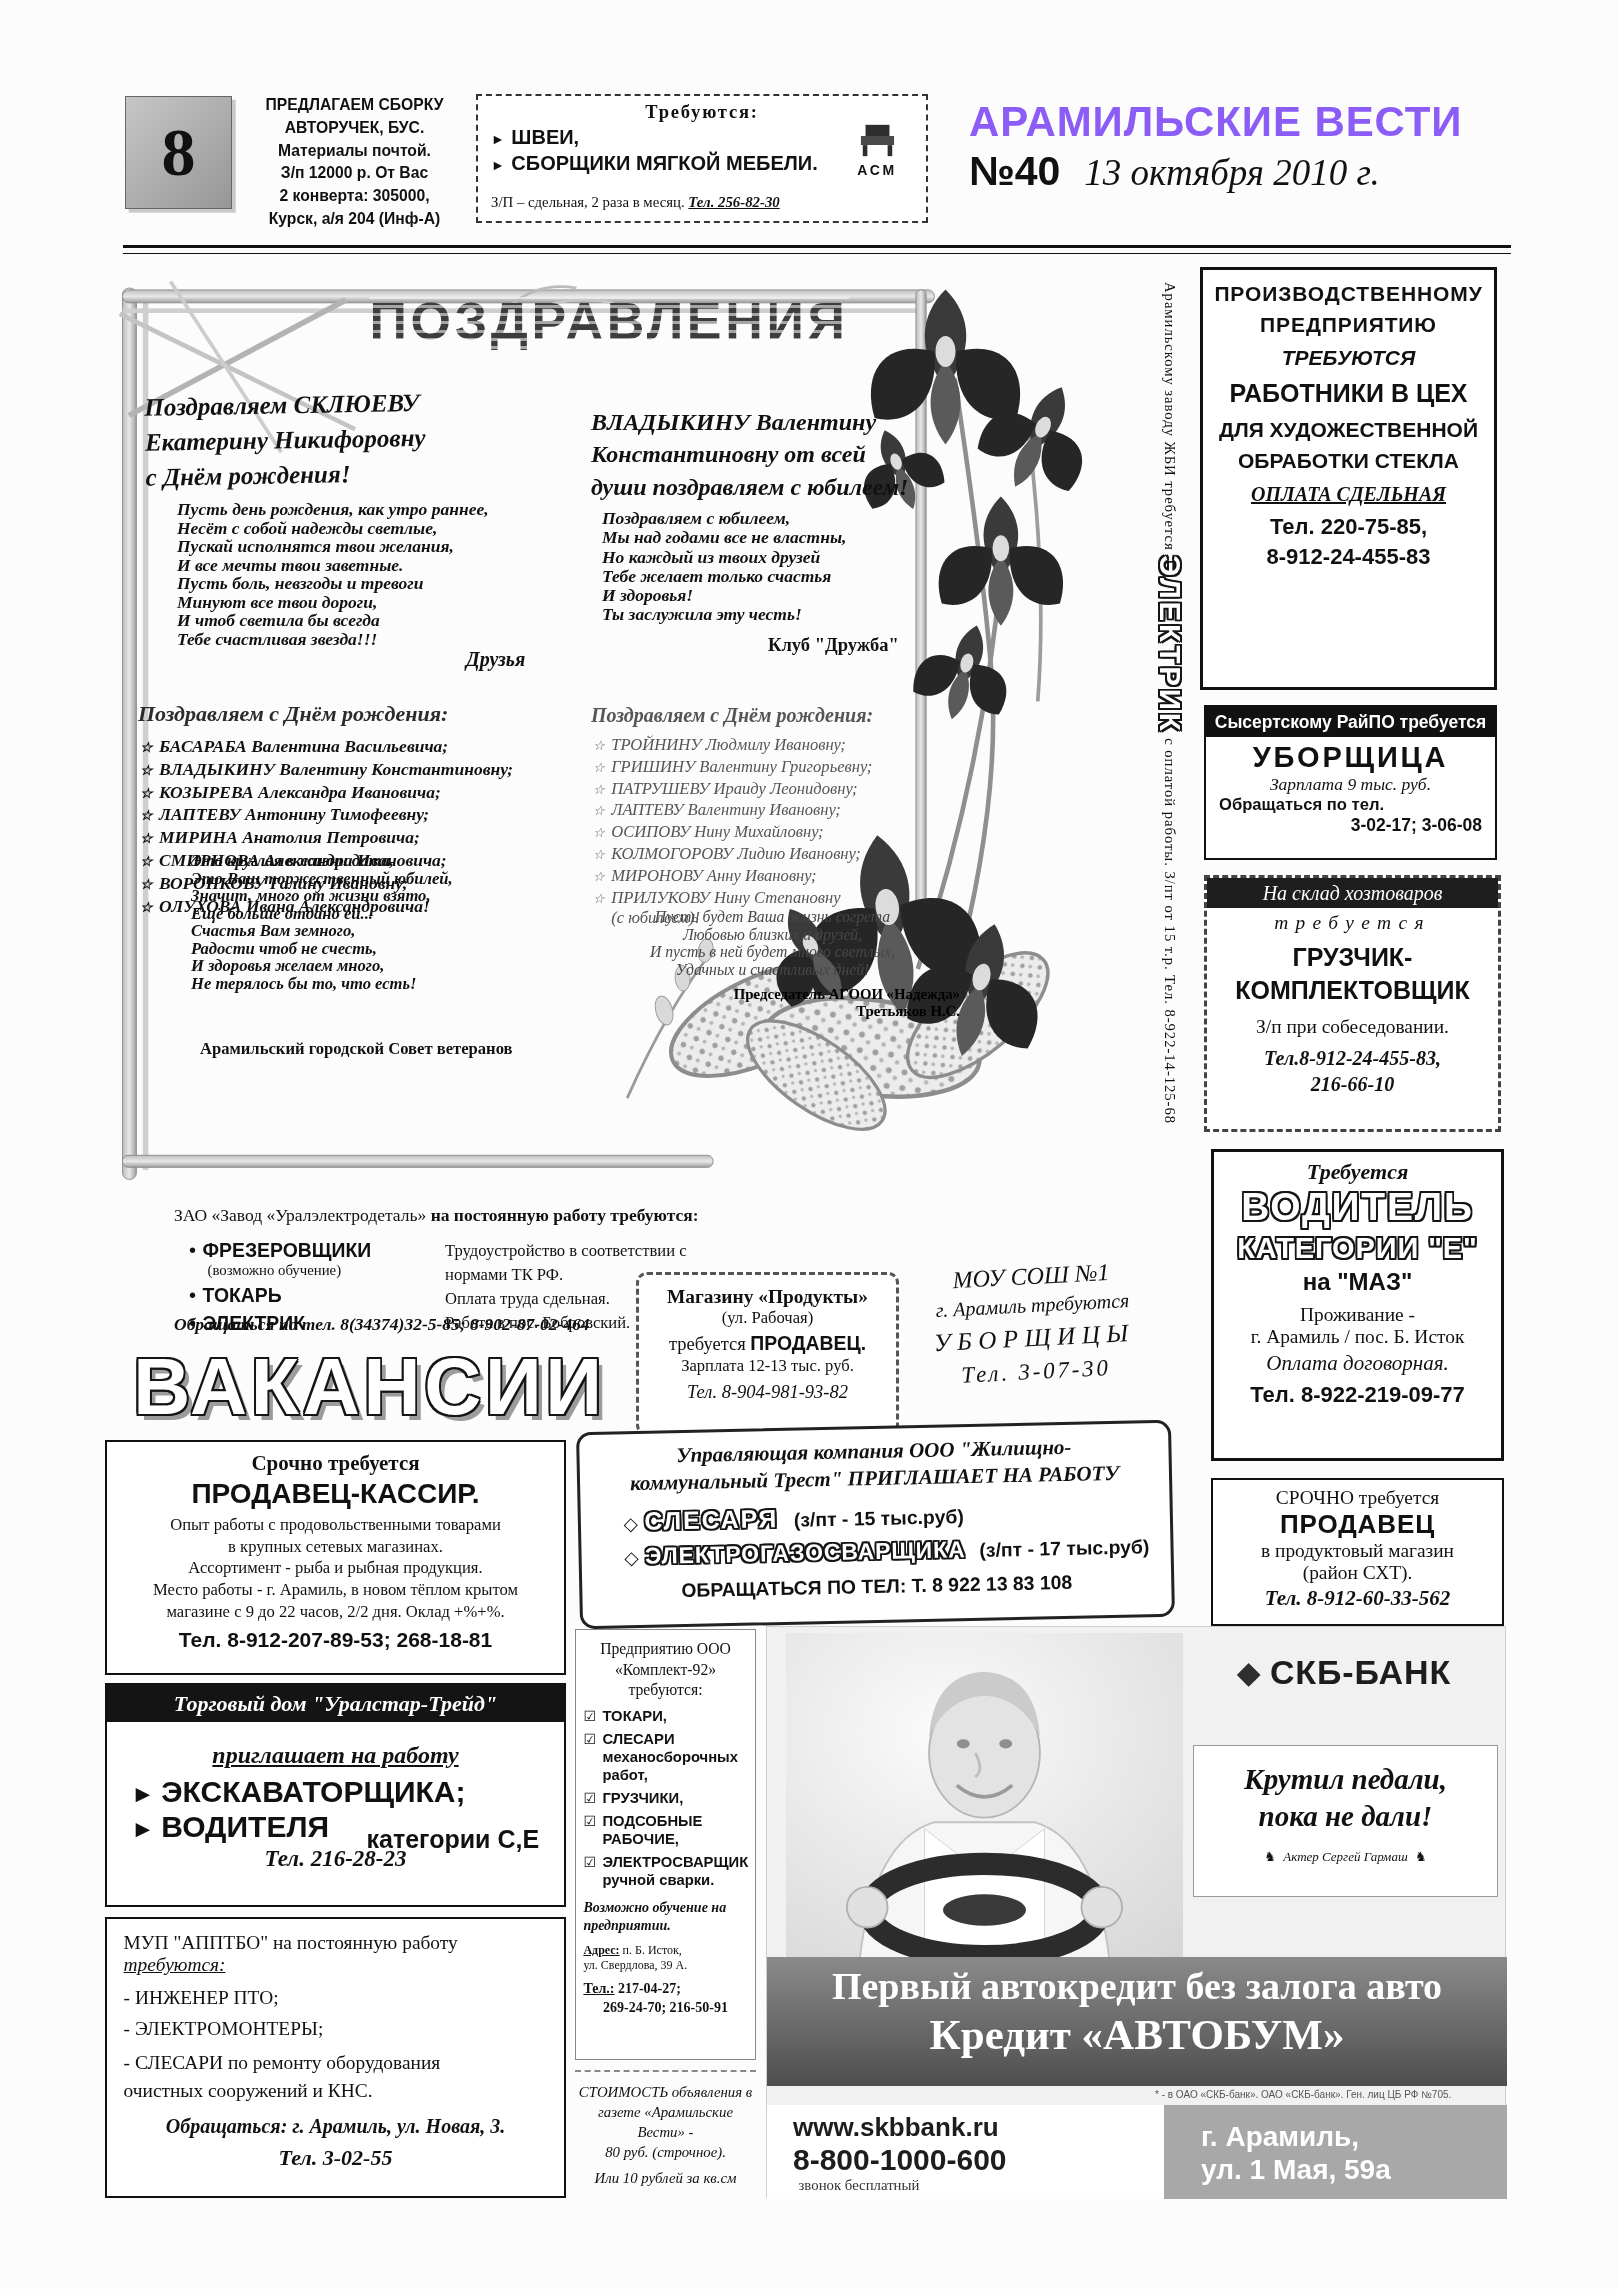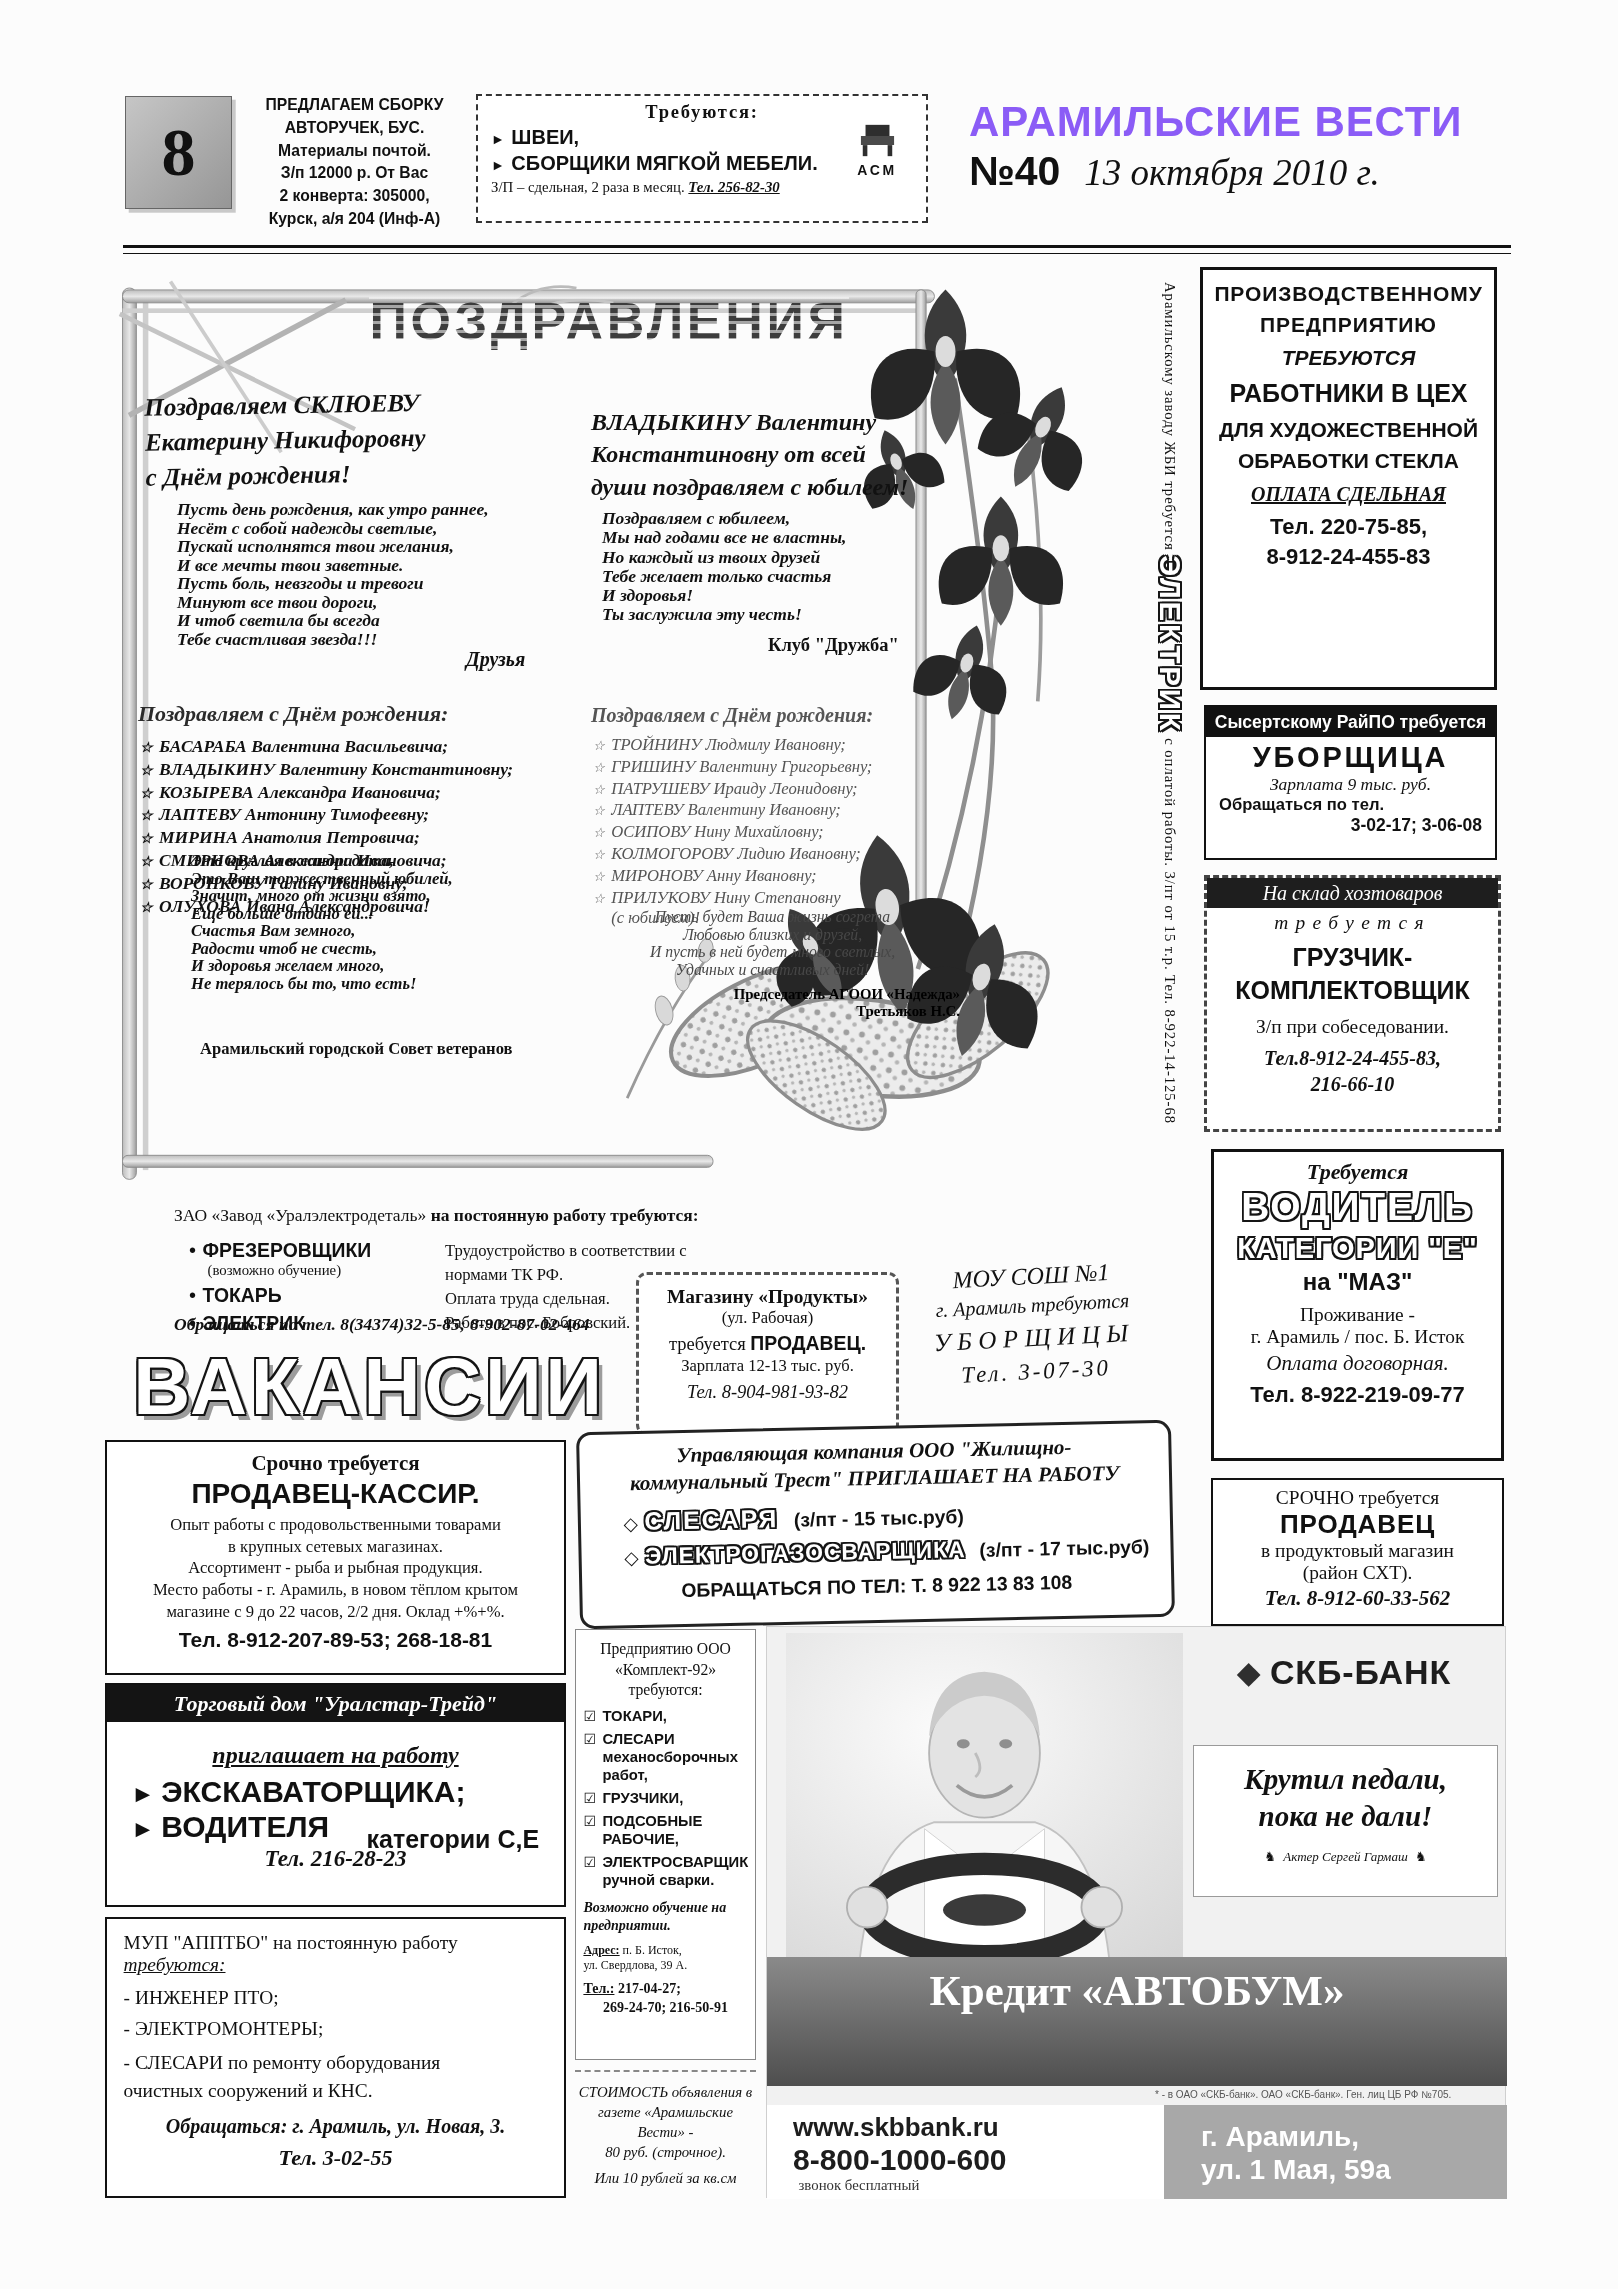--- a/index.html
+++ b/index.html
@@ -58,21 +58,21 @@
       <div class="c" style="width:72px">
         <svg width="41" height="35" viewBox="0 0 44 38">
           <path d="M9,2 h26 v13 h-26 z" fill="#2e2e2e"></path>
           <path d="M4,14 h36 v10 h-36 z" fill="#4a4a4a"></path>
           <rect x="6" y="24" width="5" height="12" fill="#2e2e2e"></rect>
           <rect x="33" y="24" width="5" height="12" fill="#2e2e2e"></rect>
         </svg>
         <div class="sans b" style="font-size:14px;letter-spacing:2.8px">АСМ</div>
       </div>
     </div>
-    <div style="margin-top:1px;font-size:14.8px">
+    <div style="margin-top:16px;font-size:14.8px">
       <span>З/П – сдельная, 2 раза в месяц.</span>
       <span class="b i u">Тел. 256-82-30</span>
     </div>
   </div>
 
   <div class="abs sans" style="left:969px;top:98px;width:546px">
     <div class="b" style="font-size:42px;letter-spacing:0.9px;color:#8b5cf6">АРАМИЛЬСКИЕ ВЕСТИ</div>
     <div style="display:flex;align-items:baseline;gap:24px;margin-top:1.8px">
       <span class="b" style="font-size:41px">№40</span>
       <span class="i" style="font-family:'Liberation Serif',serif;font-size:37px">13 октября 2010 г.</span>
@@ -498,20 +498,21 @@
     <div class="abs c" style="left:426px;top:118px;width:305px;height:152px;border:1.8px solid #9a9a9a;background:#fff;padding-top:14.8px">
       <div class="pre b i" style="font-size:29px;line-height:1.3">Крутил педали,
 пока не дали!</div>
       <div style="margin-top:13px;font-size:13px;display:flex;justify-content:center;gap:7.4px;align-items:center">
         <span>♞</span>
         <span class="i">Актер Сергей Гармаш</span>
         <span>♞</span>
       </div>
     </div>
     <div class="abs c" style="left:0;top:330px;width:740px;height:129px;background:linear-gradient(#8a8a8a,#4e4e4e);color:#fff;padding-top:7.4px">
+      <div class="b" style="font-size:38px">Первый автокредит без залога авто</div>
       <div class="b" style="font-size:43px;margin-top:1.8px">Кредит «АВТОБУМ»</div>
     </div>
     <div class="abs sans" style="left:388px;top:462px;width:351px;font-size:10px;color:#555">* - в ОАО «СКБ-банк».  ОАО «СКБ-банк». Ген. лиц ЦБ РФ №705.</div>
     <div class="abs" style="left:0;top:478px;width:397px;height:94px;background:#fff;padding:7.4px 0 0 26px">
       <div class="sans b" style="font-size:26px;color:#1d1d1d">www.skbbank.ru</div>
       <div class="sans b" style="font-size:30px;color:#1d1d1d">8-800-1000-600</div>
       <div style="font-size:14.8px;color:#333;padding-left:5.5px">звонок бесплатный</div>
     </div>
     <div class="abs pre sans b" style="left:397px;top:478px;width:343px;height:94px;background:#a8a8a8;color:#fff;padding:14.8px 0 0 37px;font-size:28px;line-height:1.2">г. Арамиль,
 ул. 1 Мая, 59а</div>

